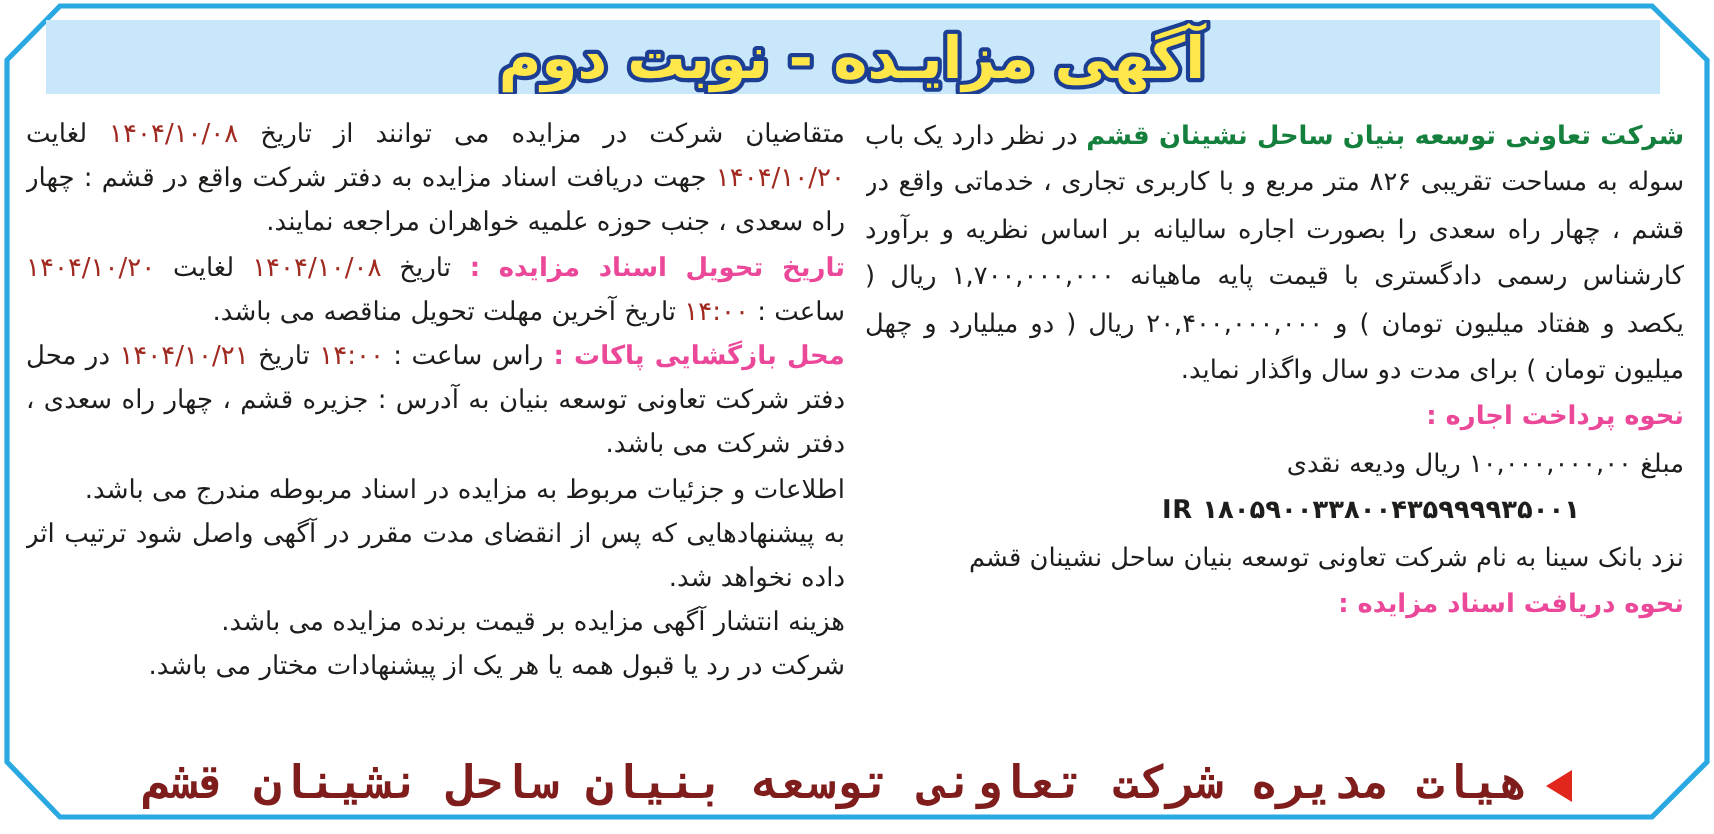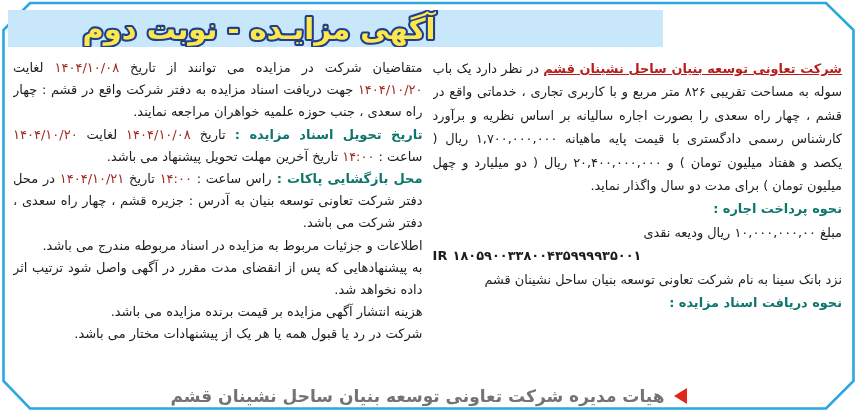--- a/index.html
+++ b/index.html
@@ -5,61 +5,61 @@
   html,body{margin:0;padding:0;background:#ffffff;}
   body{
     width:857px;height:417px;position:relative;overflow:hidden;
     font-family:"DejaVu Sans",sans-serif;color:#1d1d1b;
   }
   
   .frame-svg{position:absolute;inset:0;width:857px;height:417px;pointer-events:none;}
   .frame-svg polygon{fill:none;stroke:#29A8E1;stroke-width:2.6px;}
   
   .banner{
-    position:absolute;top:10px;left:8px;width:655px;height:37px;
+    position:absolute;top:10px;left:23px;width:807px;height:37px;
     background:#C9E7FA;
   }
   .title-svg{width:807px;height:37px;display:block;}
   .title-svg text{
     font-family:"DejaVu Sans",sans-serif;
     font-size:29px;font-weight:bold;
     fill:#FFE649;stroke:#1C3F94;stroke-width:4.2px;
     paint-order:stroke;stroke-linejoin:round;
     direction:rtl;
   }
   
   .content{
     position:absolute;top:57px;right:15px;left:13px;bottom:42px;
     display:flex;gap:10px;direction:rtl;
   }
   .col{flex:1 1 0;overflow:hidden;}
   .col-main{font-size:12.9px;line-height:23.4px;}
   .col-details{font-size:13px;line-height:22.2px;}
   .para{margin:0;text-align:justify;}
   .line{margin:0;}
-  .h{font-weight:bold;color:#0f766e;}
-  .company{color:#b91c1c;font-weight:bold;text-decoration:underline;}
+  .h{font-weight:bold;color:#ec4899;}
+  .company{color:#15803d;font-weight:bold;}
   .rd{color:#A12A20;}
   .iban{
-    direction:ltr;text-align:left;padding-right:52px;
+    direction:ltr;text-align:right;padding-right:52px;
     font-weight:bold;letter-spacing:0.3px;
   }
   
   .footer{
     position:absolute;left:0;right:0;bottom:11px;
     display:flex;justify-content:center;align-items:center;gap:9px;
     direction:rtl;
   }
   .tri{
     width:0;height:0;display:inline-block;
     border-top:8px solid transparent;
     border-bottom:8px solid transparent;
     border-right:13px solid #E1261C;
   }
-  .sig{font-weight:bold;font-size:17px;color:#737373;}
+  .sig{font-weight:bold;font-size:23px;color:#7f1d1d;font-family:Liberation Mono, monospace;}
 </style>
 </head>
 <body>
 
 <svg class="frame-svg" viewBox="0 0 857 417">
   <polygon points="30,3 826,3 853.5,30 853.5,381 826,408.5 30,408.5 3.5,381 3.5,30"></polygon>
 </svg>
 
 <div class="banner">
   <svg class="title-svg" viewBox="0 0 807 37">
@@ -74,21 +74,21 @@
     <div class="line h">نحوه پرداخت اجاره :</div>
     <div class="line">مبلغ ۱۰,۰۰۰,۰۰۰,۰۰ ریال ودیعه نقدی</div>
     <div class="line iban">IR ۱۸۰۵۹۰۰۳۳۸۰۰۴۳۵۹۹۹۹۳۵۰۰۱</div>
     <div class="line">نزد بانک سینا به نام شرکت تعاونی توسعه بنیان ساحل نشینان قشم</div>
     <div class="line h">نحوه دریافت اسناد مزایده :</div>
   </div>
 
   <div class="col col-details">
     <p class="para"><span>متقاضیان شرکت در مزایده می توانند از تاریخ </span><span class="rd">۱۴۰۴/۱۰/۰۸</span><span> لغایت </span><span class="rd">۱۴۰۴/۱۰/۲۰</span><span> جهت دریافت اسناد مزایده به دفتر شرکت واقع در قشم : چهار راه سعدی ، جنب حوزه علمیه خواهران مراجعه نمایند.</span></p>
 
-    <p class="para"><span class="h">تاریخ تحویل اسناد مزایده : </span><span>تاریخ </span><span class="rd">۱۴۰۴/۱۰/۰۸</span><span> لغایت </span><span class="rd">۱۴۰۴/۱۰/۲۰</span><span> ساعت : </span><span class="rd">۱۴:۰۰</span><span> تاریخ آخرین مهلت تحویل پیشنهاد می باشد.</span></p>
+    <p class="para"><span class="h">تاریخ تحویل اسناد مزایده : </span><span>تاریخ </span><span class="rd">۱۴۰۴/۱۰/۰۸</span><span> لغایت </span><span class="rd">۱۴۰۴/۱۰/۲۰</span><span> ساعت : </span><span class="rd">۱۴:۰۰</span><span> تاریخ آخرین مهلت تحویل مناقصه می باشد.</span></p>
 
     <p class="para"><span class="h">محل بازگشایی پاکات : </span><span>راس ساعت : </span><span class="rd">۱۴:۰۰</span><span> تاریخ </span><span class="rd">۱۴۰۴/۱۰/۲۱</span><span> در محل دفتر شرکت تعاونی توسعه بنیان به آدرس : جزیره قشم ، چهار راه سعدی ، دفتر شرکت می باشد.</span></p>
 
     <p class="para">اطلاعات و جزئیات مربوط به مزایده در اسناد مربوطه مندرج می باشد.</p>
     <p class="para">به پیشنهادهایی که پس از انقضای مدت مقرر در آگهی واصل شود ترتیب اثر داده نخواهد شد.</p>
     <p class="para">هزینه انتشار آگهی مزایده بر قیمت برنده مزایده می باشد.</p>
     <p class="para">شرکت در رد یا قبول همه یا هر یک از پیشنهادات مختار می باشد.</p>
   </div>
 
 </div>

